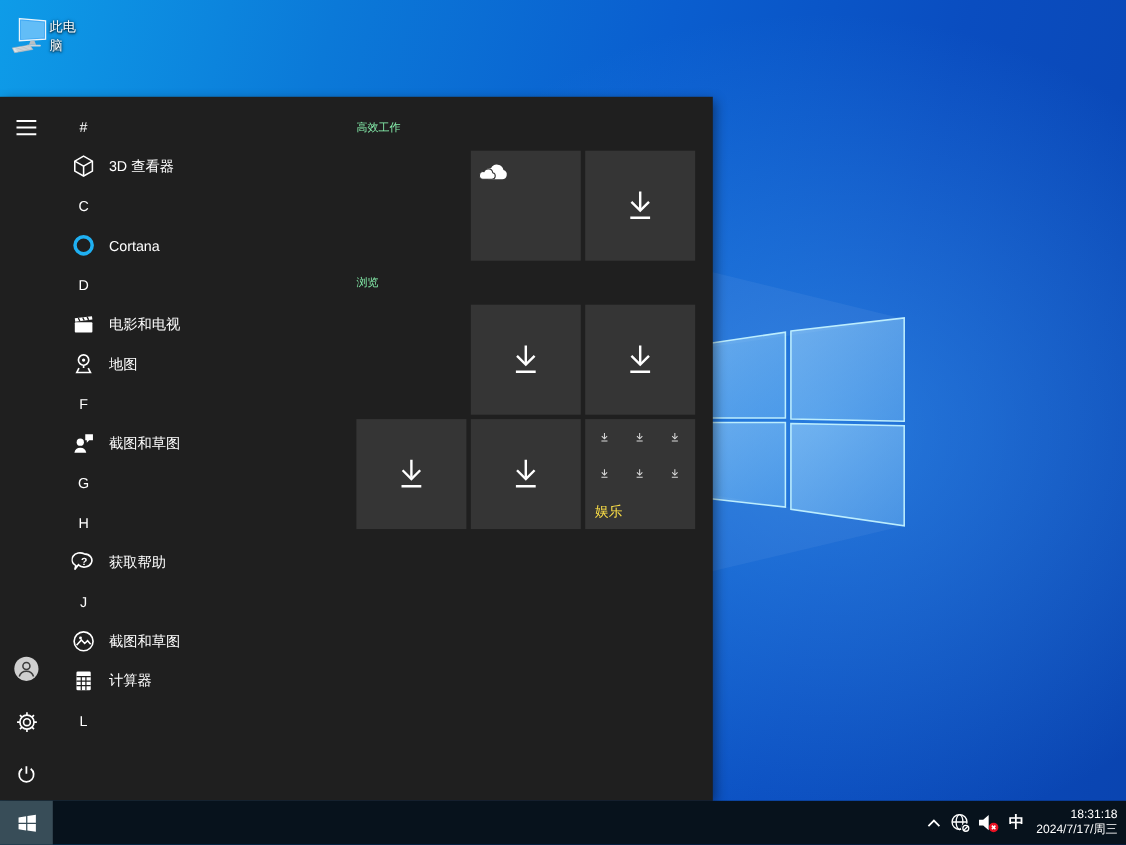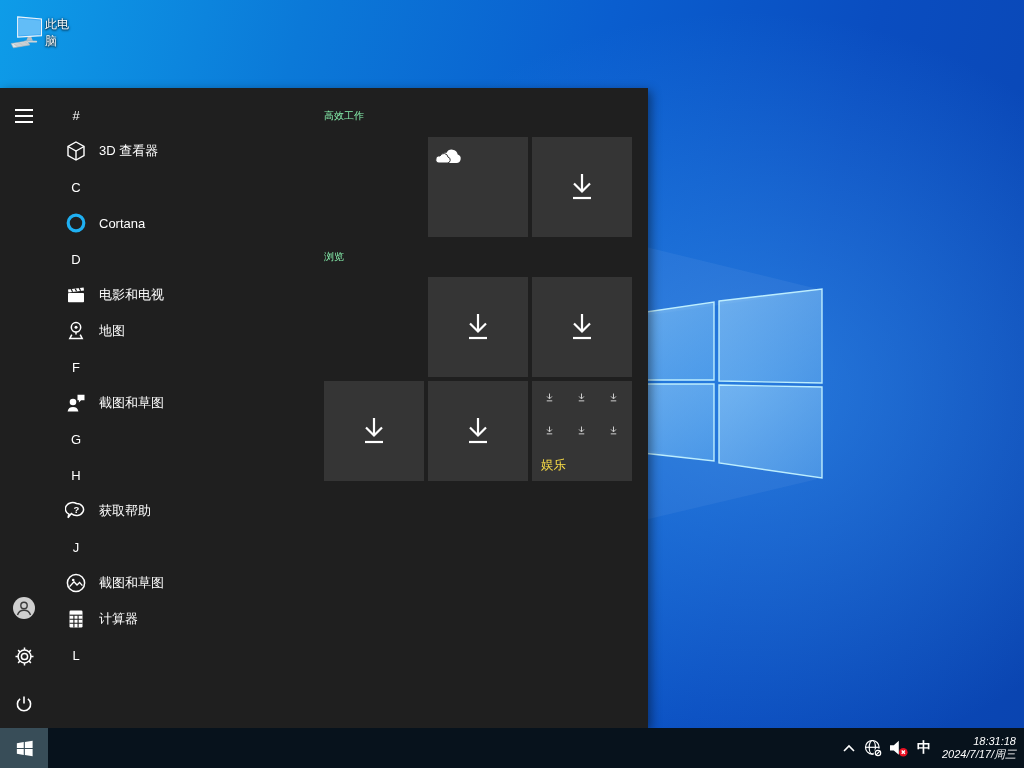--- a/index.html
+++ b/index.html
@@ -44,21 +44,21 @@
 
   
   .taskbar{position:absolute;left:0;top:728px;width:1024px;height:40px;background:#07121c;
     z-index:10;display:flex;align-items:center;}
   .start-btn{width:48px;height:40px;background:#384d58;display:flex;align-items:center;
     justify-content:center;cursor:pointer;flex:none;}
   .tray{margin-left:auto;height:40px;display:flex;align-items:center;}
   .tray-btn{height:40px;display:flex;align-items:center;justify-content:center;cursor:pointer;}
   .w24{width:24px;}.w26{width:26px;}
   .ime{color:#fff;font-size:14px;font-weight:700;}
-  .clock{text-align:right;color:#fff;font-size:11px;line-height:13px;padding:0 8px 0 5px;cursor:pointer;font-style:italic;}
+  .clock{text-align:right;color:#fff;font-size:11px;line-height:13px;padding:0 8px 0 5px;cursor:pointer;}
 </style>
 </head>
 <body>
 
 <div class="desktop">
   <svg class="flag-layer" width="1024" height="768" viewBox="0 0 1024 768">
     <defs>
       <linearGradient id="pane" x1="0" y1="0" x2="1" y2="1">
         <stop offset="0" stop-color="rgba(175,225,255,0.55)"></stop>
         <stop offset="1" stop-color="rgba(130,200,250,0.42)"></stop>

